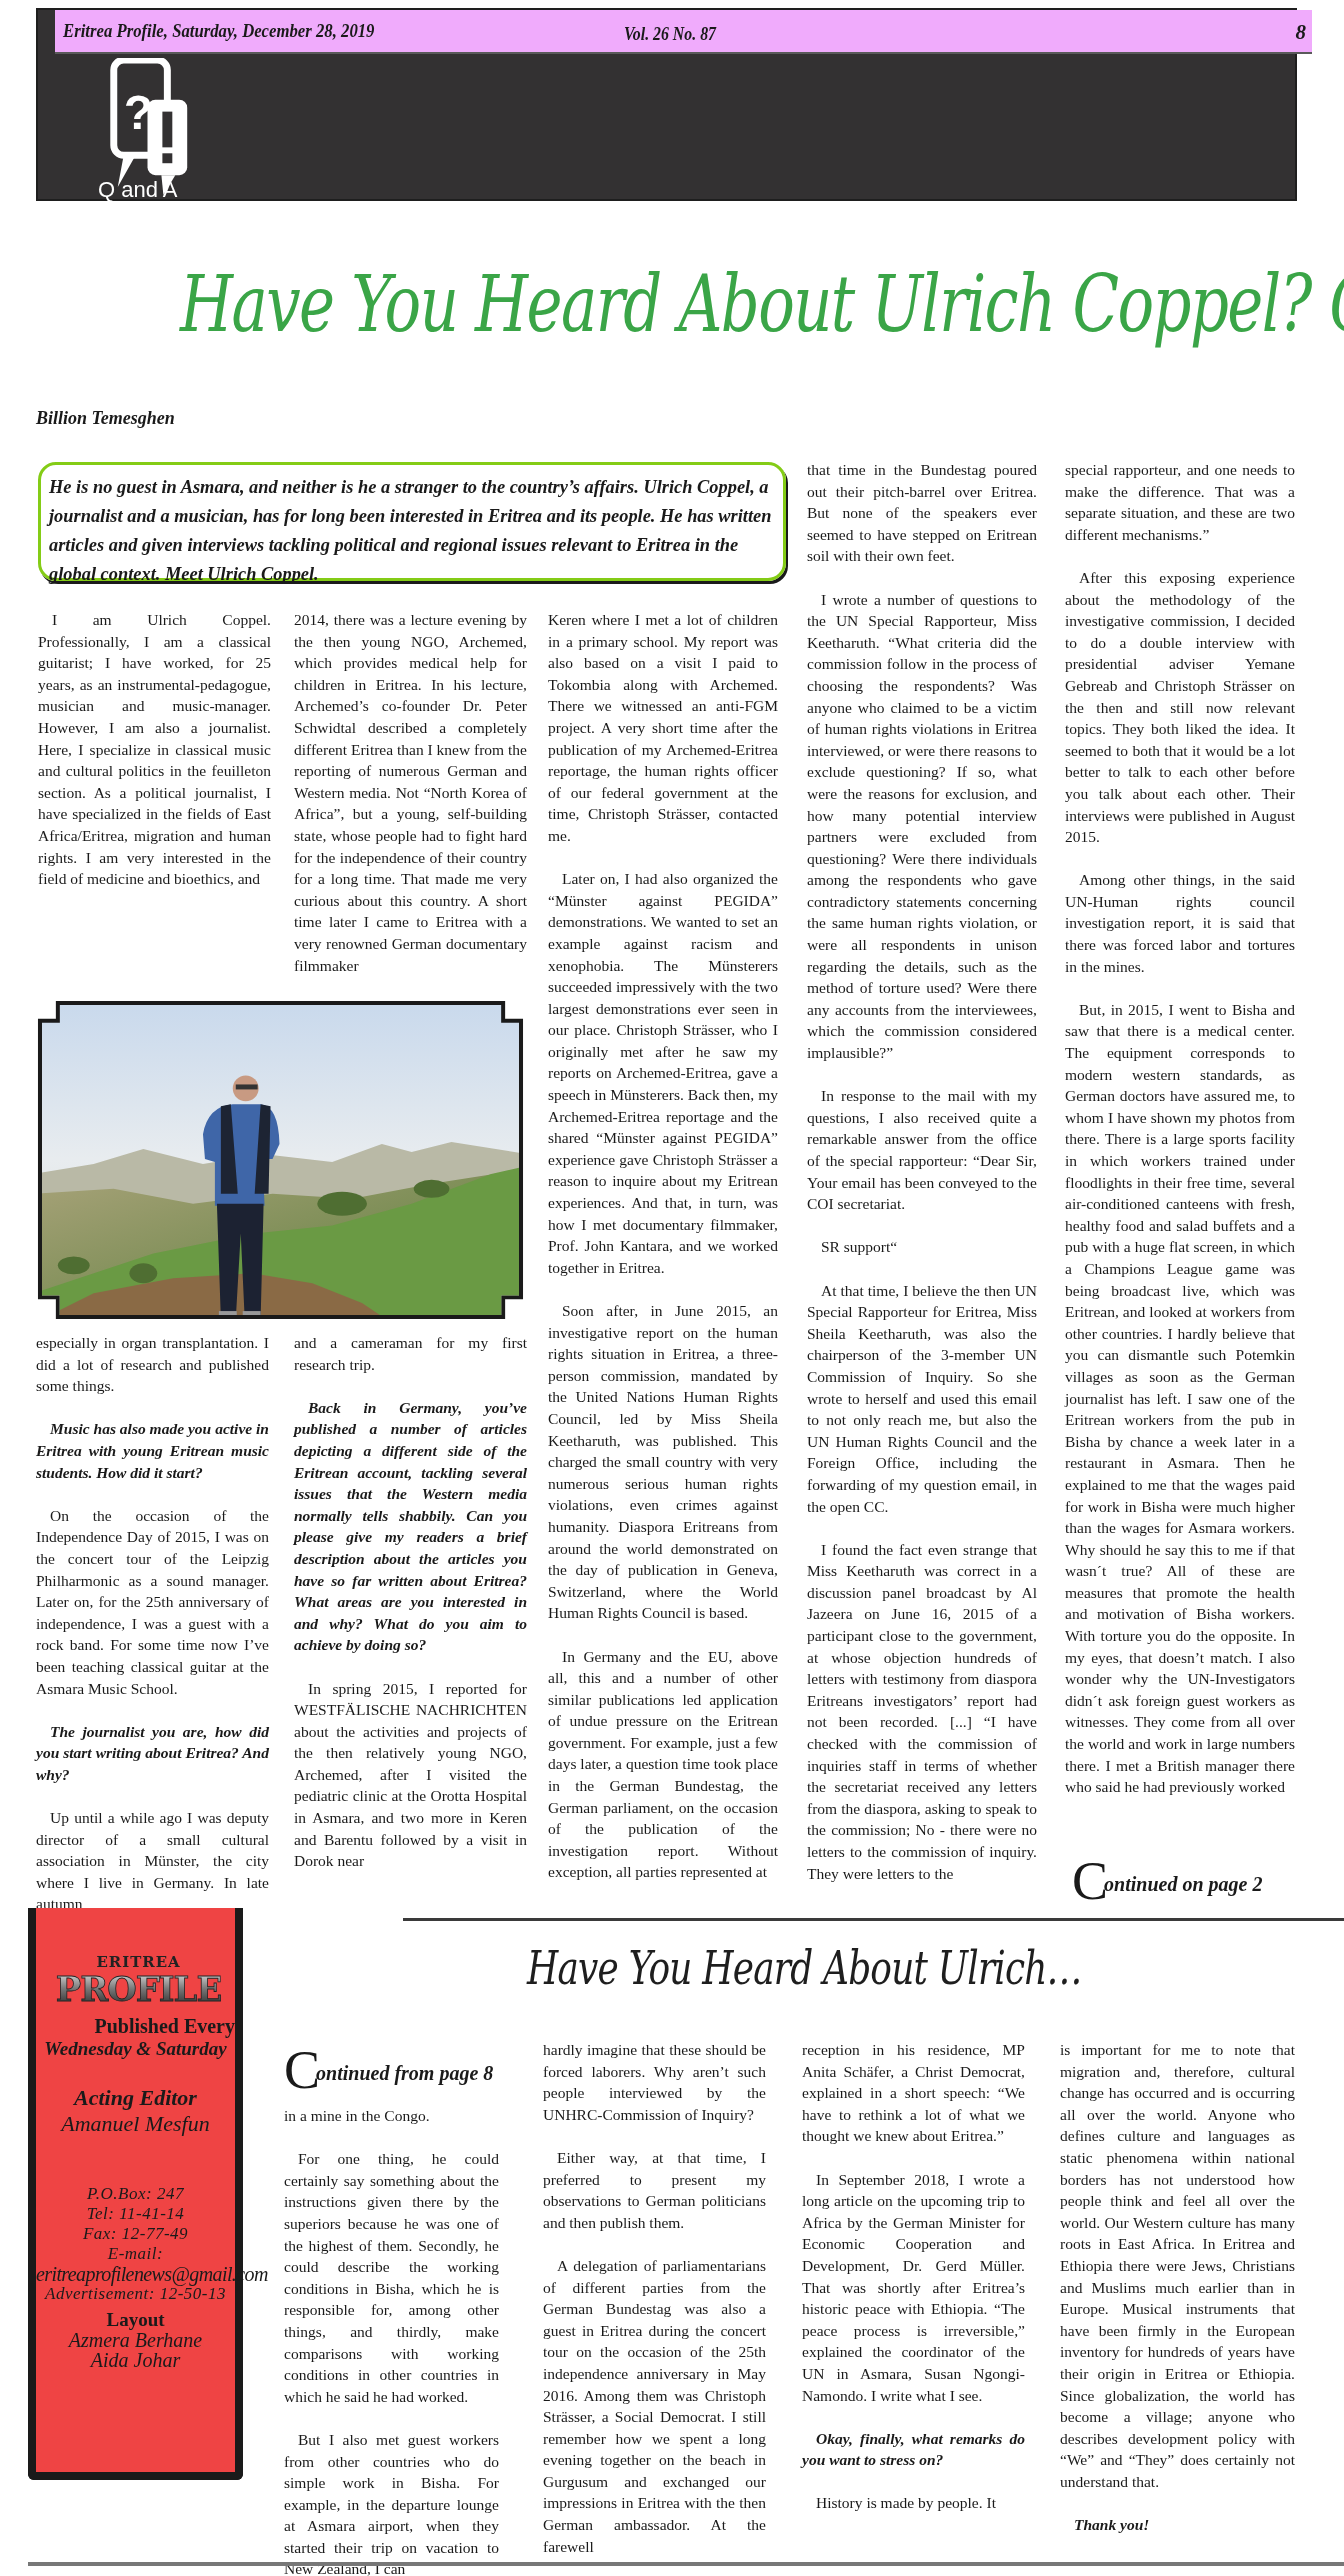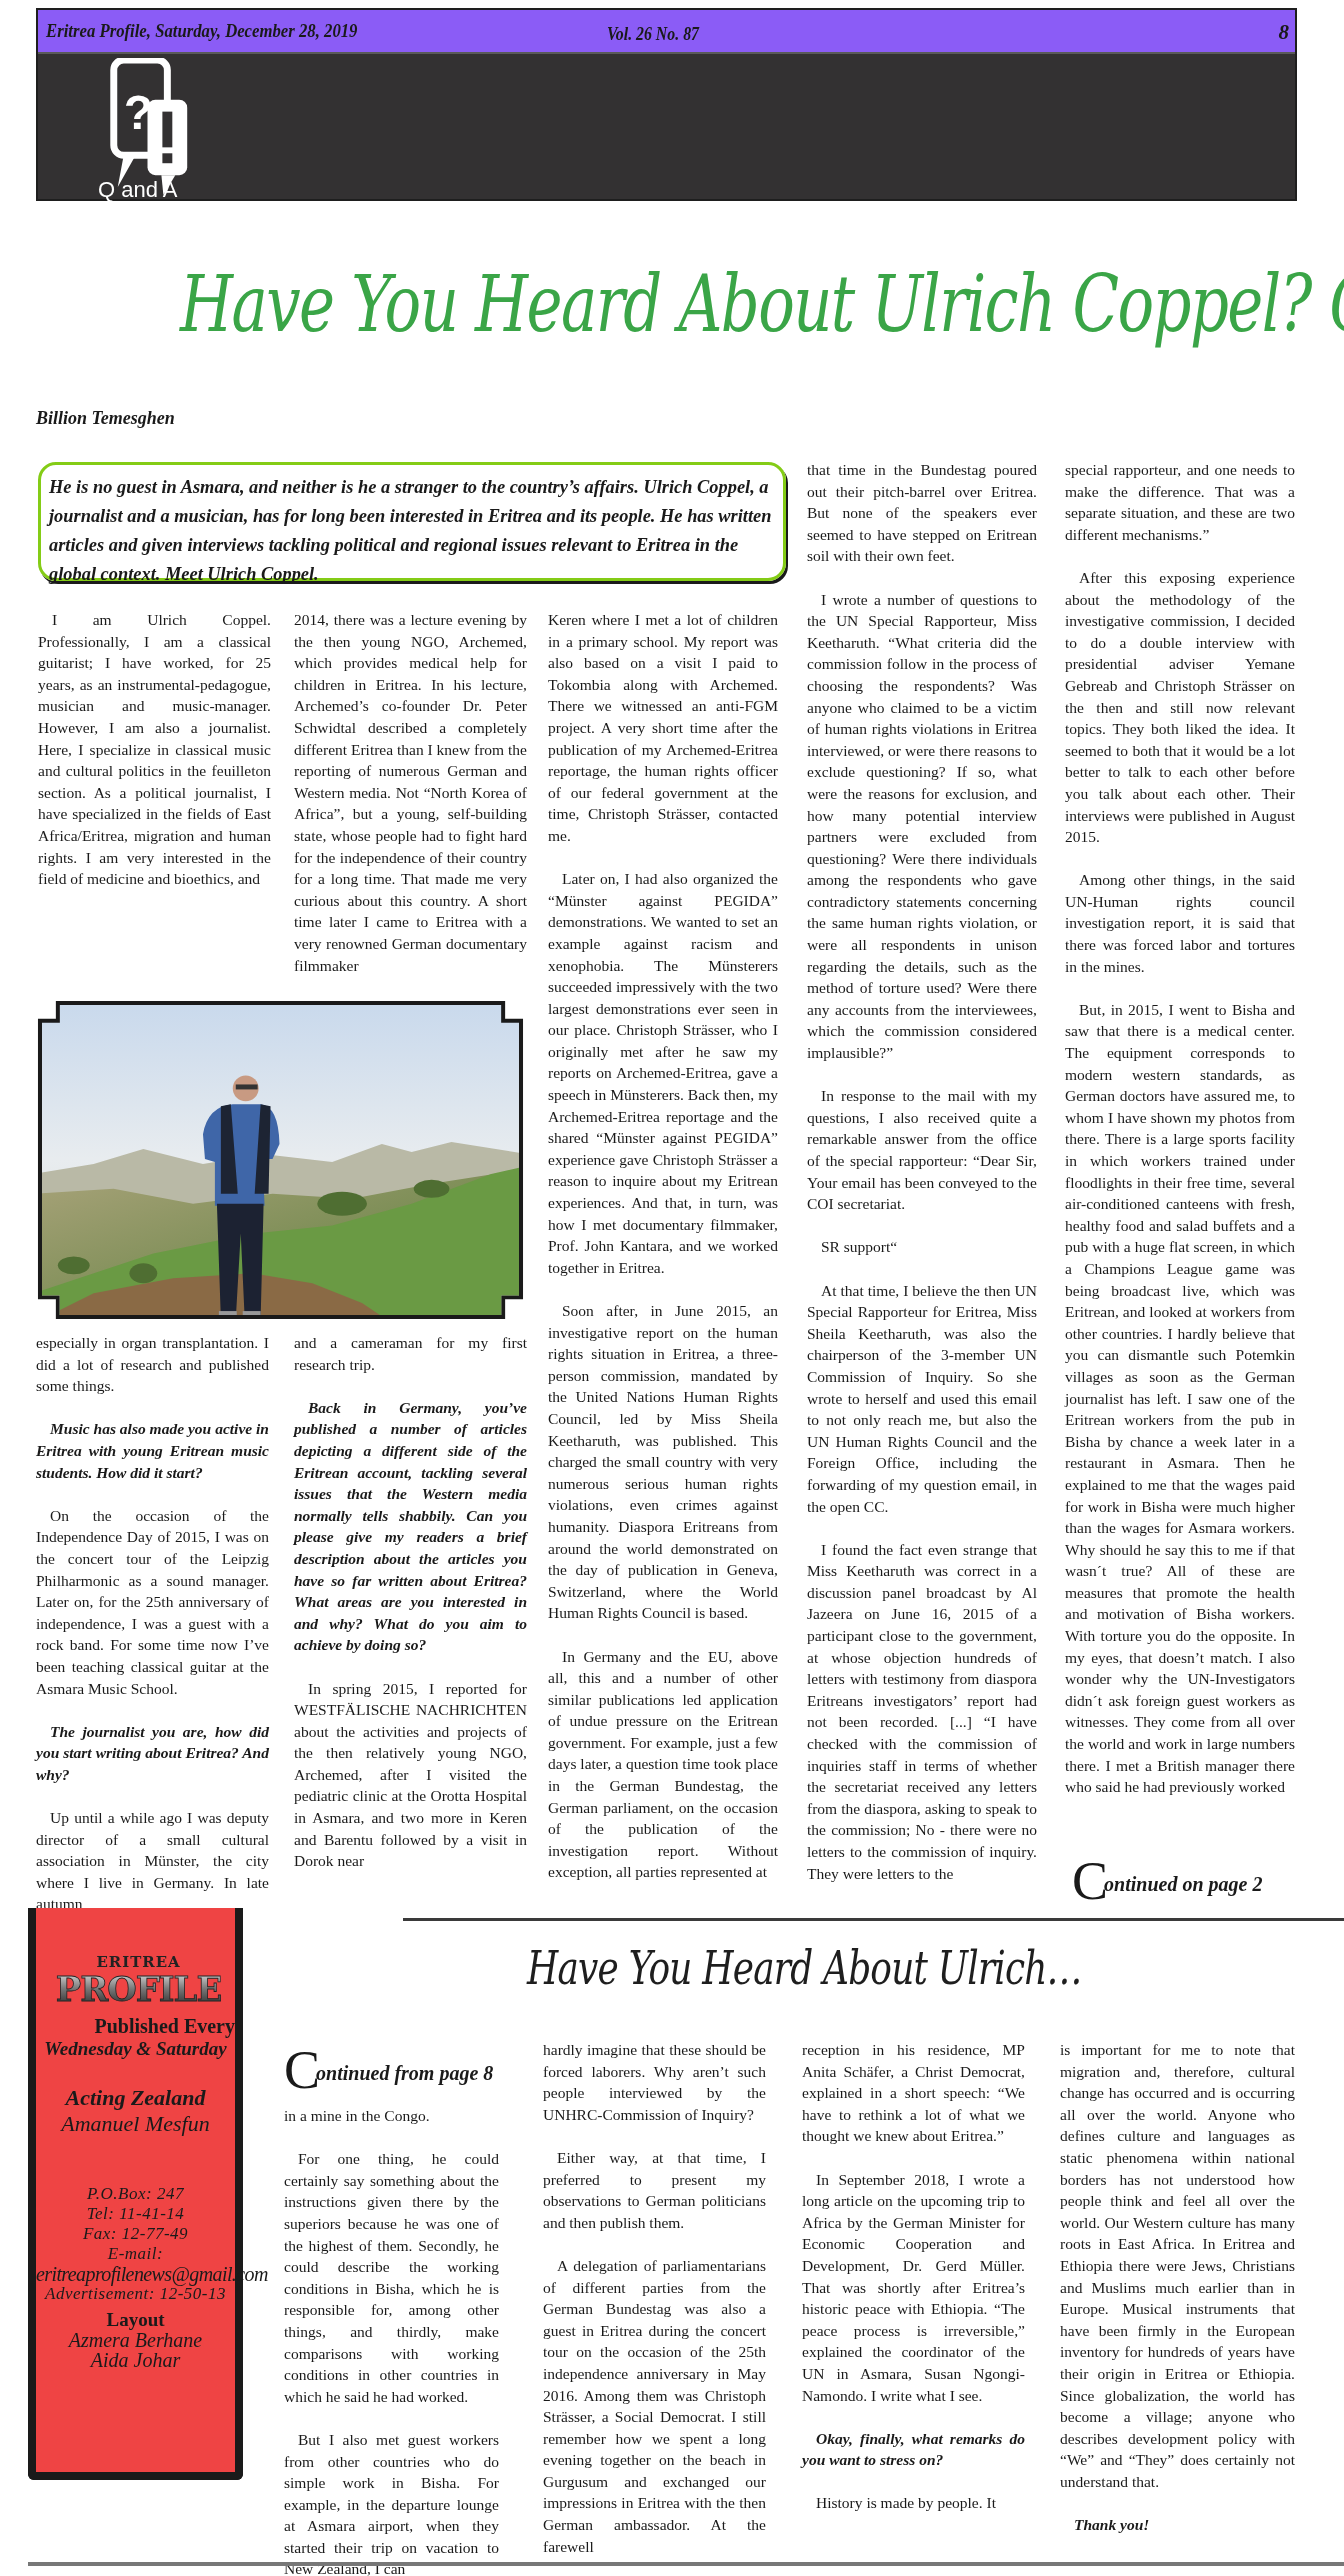--- a/index.html
+++ b/index.html
@@ -1,21 +1,21 @@
 <!DOCTYPE html>
 <html><head>
 <meta charset="utf-8">
 <style>
   * { box-sizing: border-box; margin: 0; padding: 0; }
   html, body { width: 1345px; height: 2576px; background: #ffffff; overflow: hidden; }
   body { position: relative; font-family: "Liberation Serif", serif; color: #1a1a1a; }
 
   
   .masthead { position: absolute; left: 36px; top: 8px; width: 1261px; height: 193px; border: 2px solid #1e1e1e; background: #333132; }
-  .masthead-bar { position: absolute; left: 0; top: 0; width: 100%; height: 44px; background: #8b5cf6; border-bottom: 2px solid #5a5a5a; }
+  .masthead-bar { position: absolute; left: 17px; top: 0; width: 100%; height: 44px; background: #f0abfc; border-bottom: 2px solid #5a5a5a; }
   .mh-left { position: absolute; left: 8px; top: 10px; font: italic bold 19px "Liberation Serif", serif; color: #1a1a1a; transform: scaleX(0.88); transform-origin: left center; white-space: nowrap; }
   .mh-center { position: absolute; left: 569px; top: 14px; font: italic bold 18px "Liberation Serif", serif; color: #1a1a1a; transform: scaleX(0.88); transform-origin: left center; white-space: nowrap; }
   .mh-right { position: absolute; right: 6px; top: 10px; font: italic bold 21px "Liberation Serif", serif; color: #1a1a1a; }
   .qa-logo { position: absolute; left: 46px; top: 48px; width: 129px; height: 139px; }
   .qa-label { position: absolute; left: 60px; top: 167px; font: 22px "Liberation Sans", sans-serif; color: #ffffff; white-space: nowrap; }
 
   
   .headline { position: absolute; left: 40px; top: 259px; width: 1273px; text-align: center; font: italic 78px "DejaVu Serif", serif; color: #3aa547; letter-spacing: -2px; transform: scaleX(0.78); transform-origin: center; white-space: nowrap; font-weight: normal; }
   .byline { position: absolute; left: 36px; top: 408px; font: italic bold 18px "Liberation Serif", serif; }
 
@@ -185,21 +185,21 @@
         <stop offset="0" stop-color="#eeeeee"></stop>
         <stop offset="0.5" stop-color="#777"></stop>
         <stop offset="1" stop-color="#222"></stop>
       </linearGradient>
     </defs>
     <text x="95" y="14" text-anchor="middle" font-family="DejaVu Serif, serif" font-weight="bold" font-size="15" fill="#222" letter-spacing="1">ERITREA</text>
     <text x="95" y="48" text-anchor="middle" font-family="DejaVu Serif, serif" font-weight="bold" font-size="34" fill="url(#lg)" stroke="#222" stroke-width="0.8" letter-spacing="-1">PROFILE</text>
   </svg>
   <div class="sb-pub">Published Every</div>
   <div class="sb-days">Wednesday &amp; Saturday</div>
-  <div class="sb-ed-title">Acting Zealand</div>
+  <div class="sb-ed-title">Acting Editor</div>
   <div class="sb-ed-name">Amanuel Mesfun</div>
   <div class="sb-contact">
     <div>P.O.Box: 247</div>
     <div>Tel: 11-41-14</div>
     <div>Fax: 12-77-49</div>
     <div>E-mail:</div>
     <div class="email">eritreaprofilenews@gmail.com</div>
     <div>Advertisement: 12-50-13</div>
   </div>
   <div class="sb-lay-title">Layout</div>

